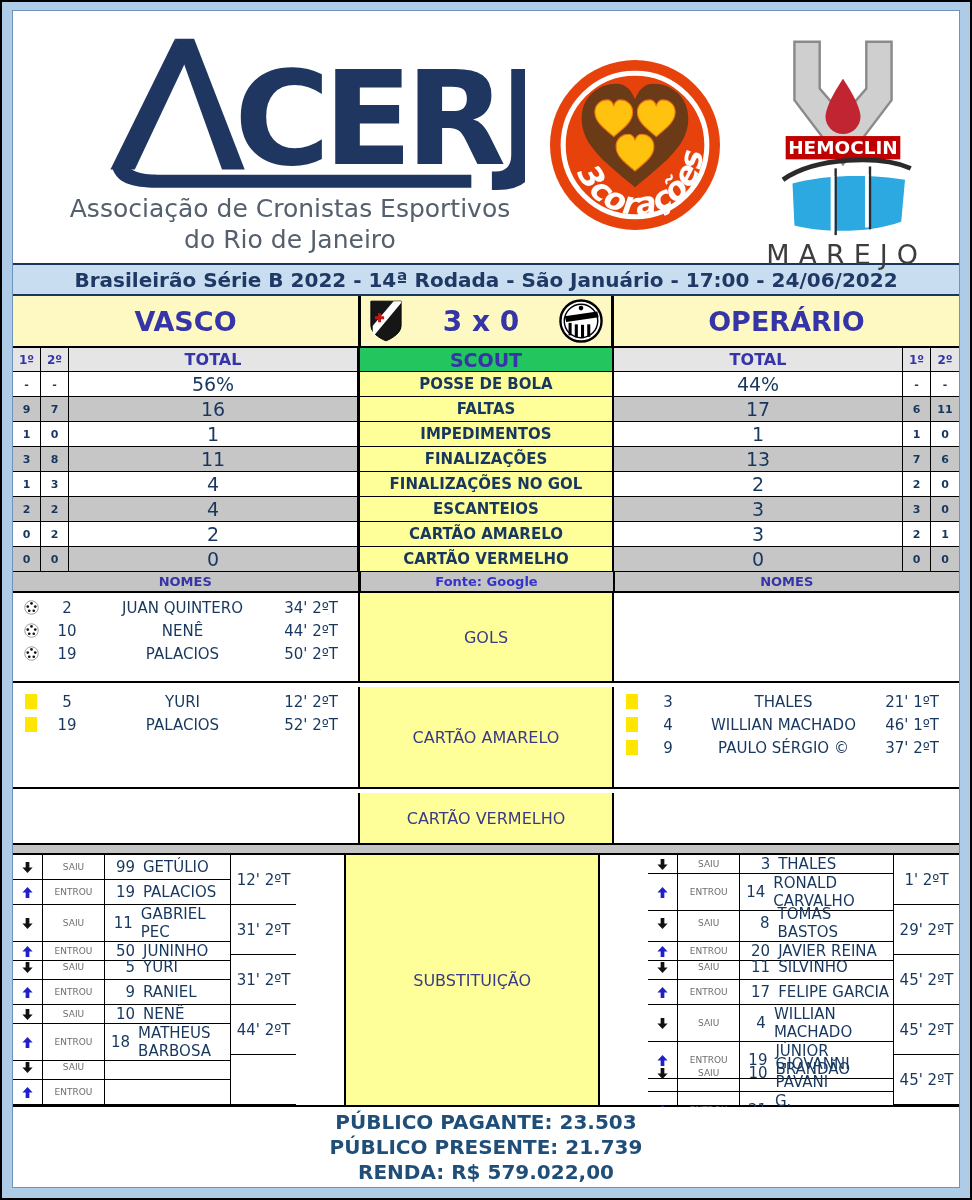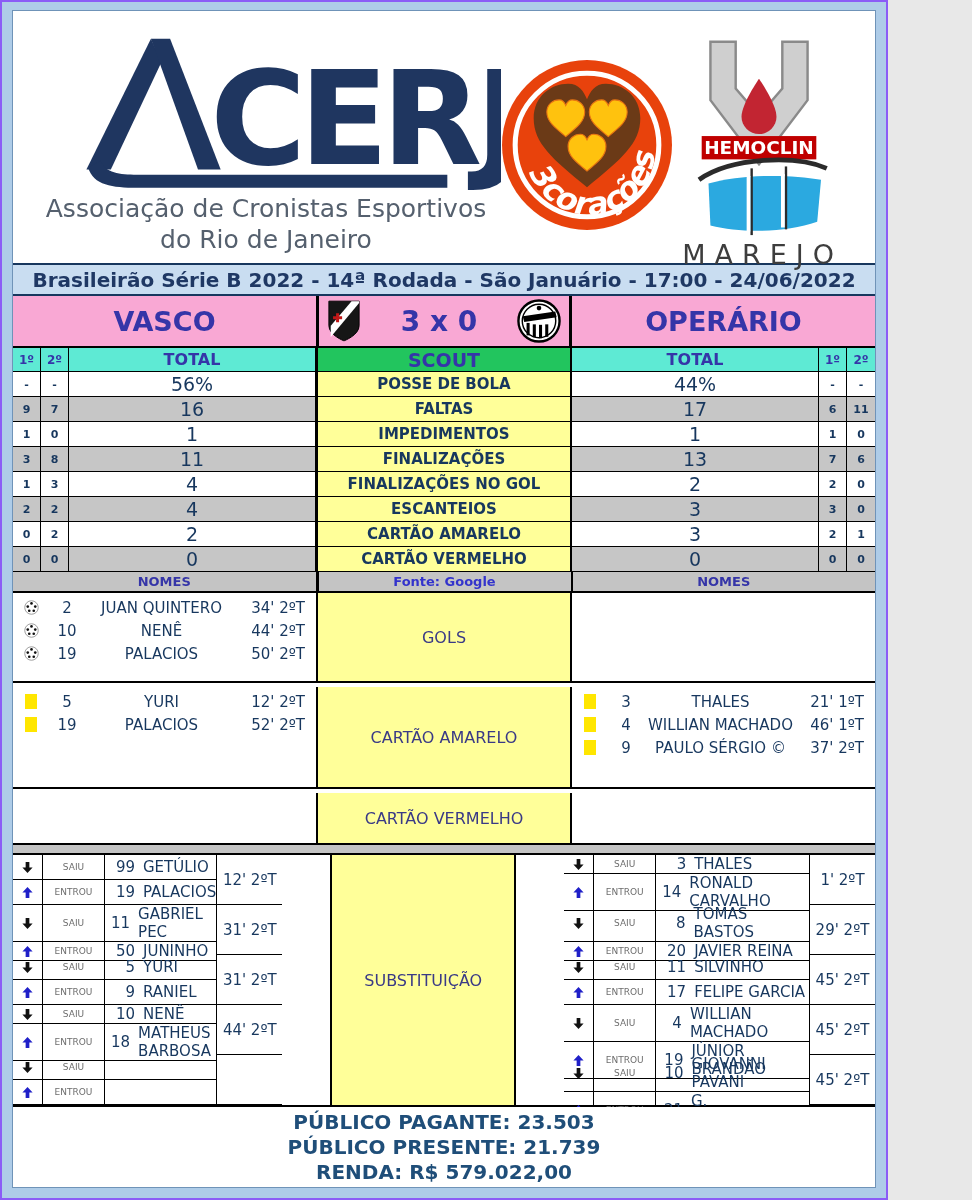--- a/index.html
+++ b/index.html
@@ -1,53 +1,53 @@
 <!DOCTYPE html>
 <html><head>
 <meta charset="utf-8">
 <style>
   * { box-sizing: border-box; margin: 0; padding: 0; }
   body { font-family: "DejaVu Sans", "Liberation Sans", sans-serif; background:#e8e8e8; }
-  .page { width: 888px; height: 1200px; background:#AECCE8; border:2px solid #8b5cf6;
+  .page { width: 972px; height: 1200px; background:#AECCE8; border:2px solid #000000;
           padding:8px 10px 10px 10px; position:relative; }
   .content { height:100%; display:flex; flex-direction:column; background:#fff; border:1px solid #6f93b8; }
 
   
   .logo-area { height:252px; display:flex; background:#fff; padding:6px 10px 2px 18px; }
   .acerj-block { flex:1; display:flex; flex-direction:column; align-items:center; justify-content:center; }
   .acerj-sub { color:#55606E; font-size:25px; line-height:1.25; text-align:center; }
   .sponsor-block { width:400px; position:relative; }
   .sp-3c { position:absolute; left:0px; top:42px; }
   .sp-hemo { position:absolute; right:40px; top:19px; text-align:center; }
   .sp-marejo { position:absolute; right:22px; top:138px; text-align:center; }
   .marejo-word { font-size:27px; letter-spacing:9px; color:#3d3d3d; margin-top:-2px; padding-left:6px; }
 
   
   .title-bar { height:33px; background:#C9DDF1; border-top:2px solid #17375E; border-bottom:2px solid #17375E;
                display:flex; align-items:center; justify-content:center;
                color:#1F3864; font-weight:bold; font-size:20px; }
 
   
-  .score-row { height:52px; display:flex; background:#f9a8d4; border-bottom:2px solid #000; }
+  .score-row { height:52px; display:flex; background:#fef9c3; border-bottom:2px solid #000; }
   .score-side { flex:1; display:flex; align-items:center; justify-content:center;
                 color:#3535A8; font-weight:bold; font-size:27px; }
   .score-center { width:256px; border-left:3px solid #000; border-right:3px solid #000;
                   display:flex; align-items:center; justify-content:space-between; padding:0 8px; }
   .score-text { color:#3535A8; font-weight:bold; font-size:28px; }
 
   
   .srow { display:flex; height:25px; }
   .srow.hdr { height:24px; }
   .cell { display:flex; align-items:center; justify-content:center; border-right:1px solid #000;
           border-bottom:1px solid #000; height:100%; background:#fff; }
   .c-small { width:28px; font-size:11px; font-weight:bold; color:#17375E; }
   .c-tot { flex:1; font-size:19px; color:#17375E; }
   .c-mid { width:256px; background:#FFFF99; border-left:2px solid #000; border-right:2px solid #000;
            font-weight:bold; font-size:15px; color:#17375E; }
-  .srow.hdr .cell { background:#5eead4; color:#3535A8; font-weight:bold; }
+  .srow.hdr .cell { background:#e5e5e5; color:#3535A8; font-weight:bold; }
   .srow.hdr .c-tot { font-size:16px; }
   .srow.hdr .c-small { font-size:12px; color:#3535A8; }
   .srow.alt .cell:not(.c-mid) { background:#C6C6C6; }
 
   
   .names-row { display:flex; height:21px; background:#C4C4C4; border-bottom:2px solid #000; }
   .names-cell { flex:1; display:flex; align-items:center; justify-content:center;
                 font-weight:bold; font-size:13px; color:#3535A8; border-right:1px solid #000; }
   .names-mid { width:256px; flex:none; background:#C4C4C4; color:#3333CC;
                border-left:2px solid #000; border-right:2px solid #000; }
@@ -56,21 +56,21 @@
   .section { display:flex; }
   .sec-side { flex:1; background:#fff; border-bottom:2px solid #000; padding-top:3px; }
   .sec-mid { width:256px; background:#FFFF99; border-left:2px solid #000; border-right:2px solid #000;
              border-bottom:2px solid #000; display:flex; align-items:center; justify-content:center;
              font-size:16px; color:#3A3A86; }
   .gap { height:4px; background:#fff; }
   .ev-row { display:flex; height:23px; align-items:center; font-size:15px; color:#17375E; }
   .ev-icon { width:36px; display:flex; justify-content:center; align-items:center; }
   .ev-num { width:36px; text-align:center; }
   .ev-name { flex:1; text-align:center; }
-  .ev-time { width:78px; text-align:right; padding-right:11px; }
+  .ev-time { width:78px; text-align:right; padding-right:20px; }
   .yc { width:12px; height:15px; background:#FFE600; display:inline-block; }
 
   
   .gray-sep { height:10px; background:#C4C4C4; border-bottom:2px solid #000; }
   .subs { display:flex; border-bottom:2px solid #000;gap:48px; }
   .subs-side { flex:1; display:flex; flex-direction:column; background:#fff; }
   .subs-mid { width:256px; background:#FFFF99; border-left:2px solid #000; border-right:2px solid #000;
               display:flex; align-items:center; justify-content:center; font-size:16px; color:#3A3A86; }
   .sub-pair { display:flex; height:50px; }
   .pair-rows { flex:1; display:flex; flex-direction:column; }

